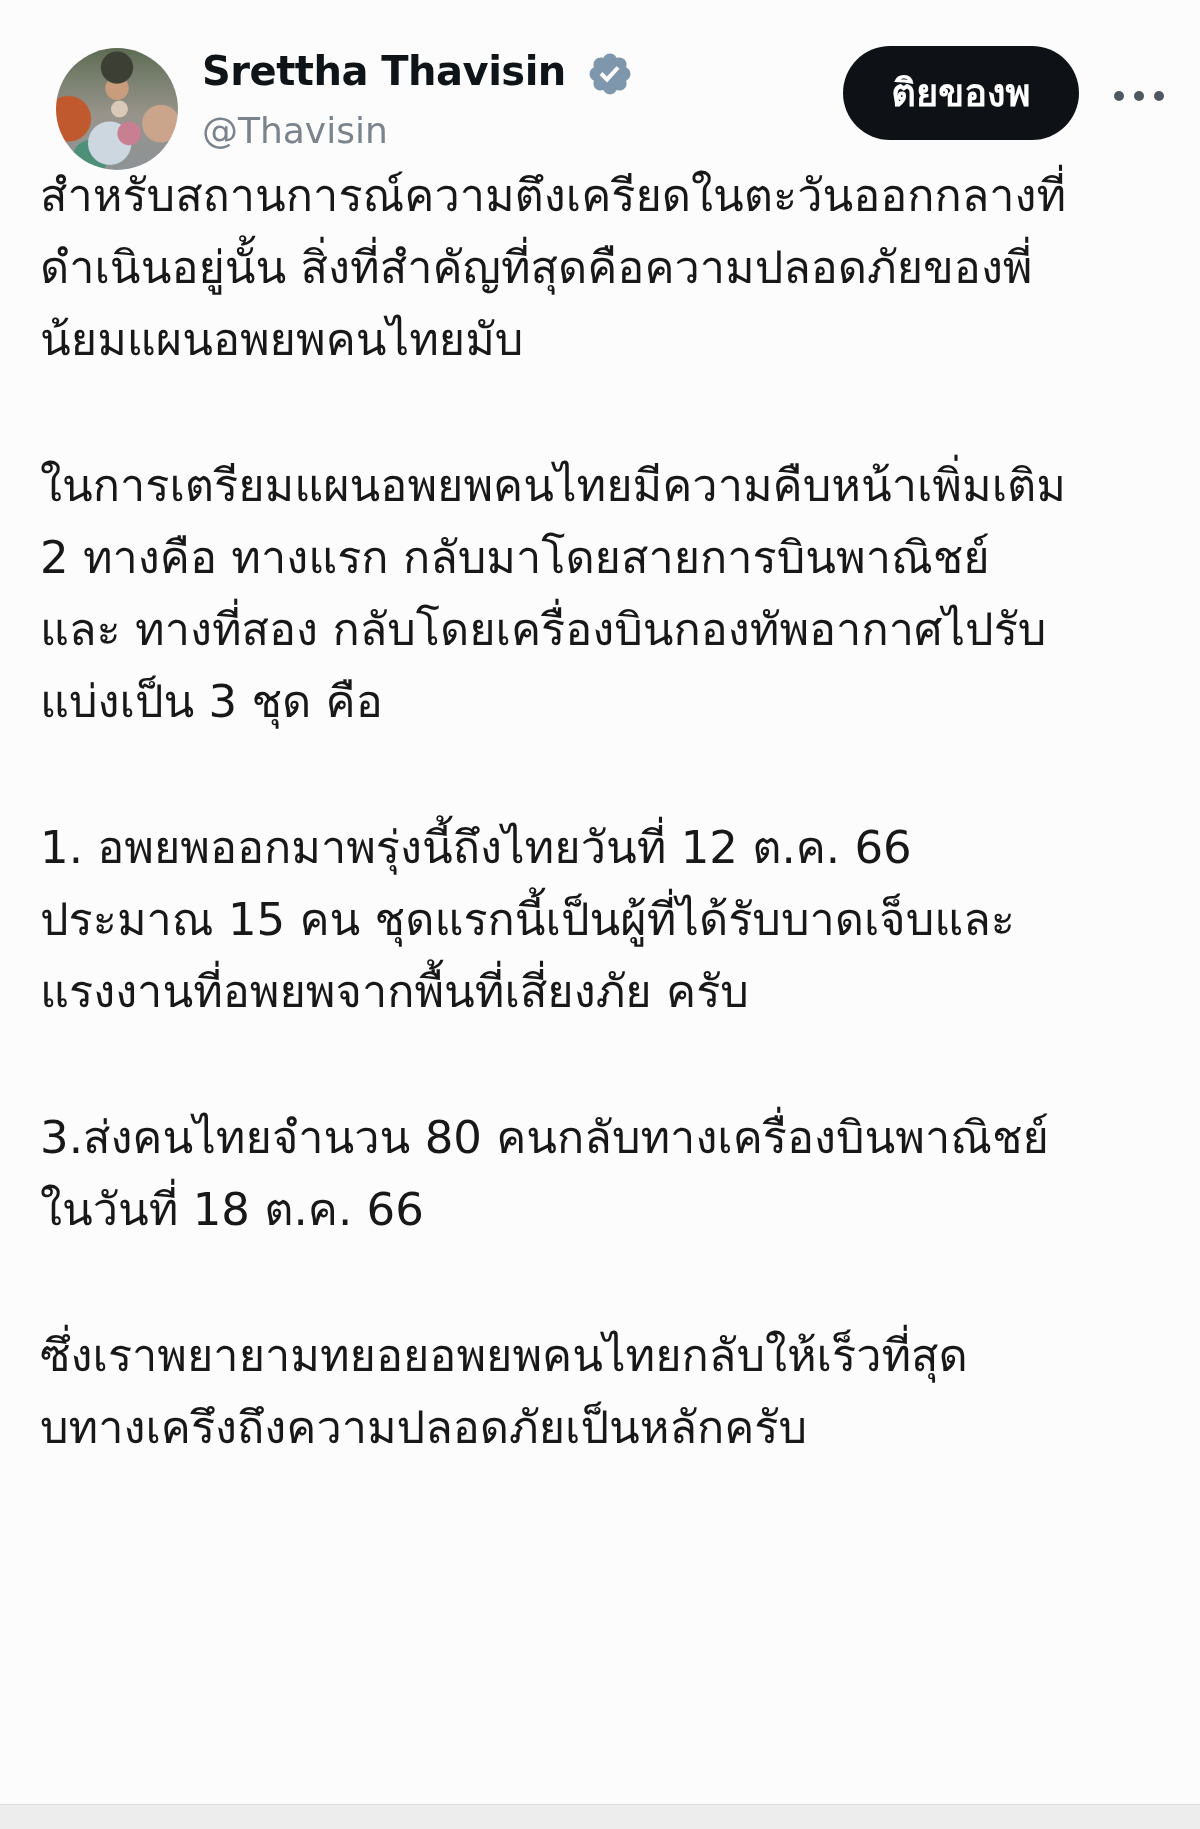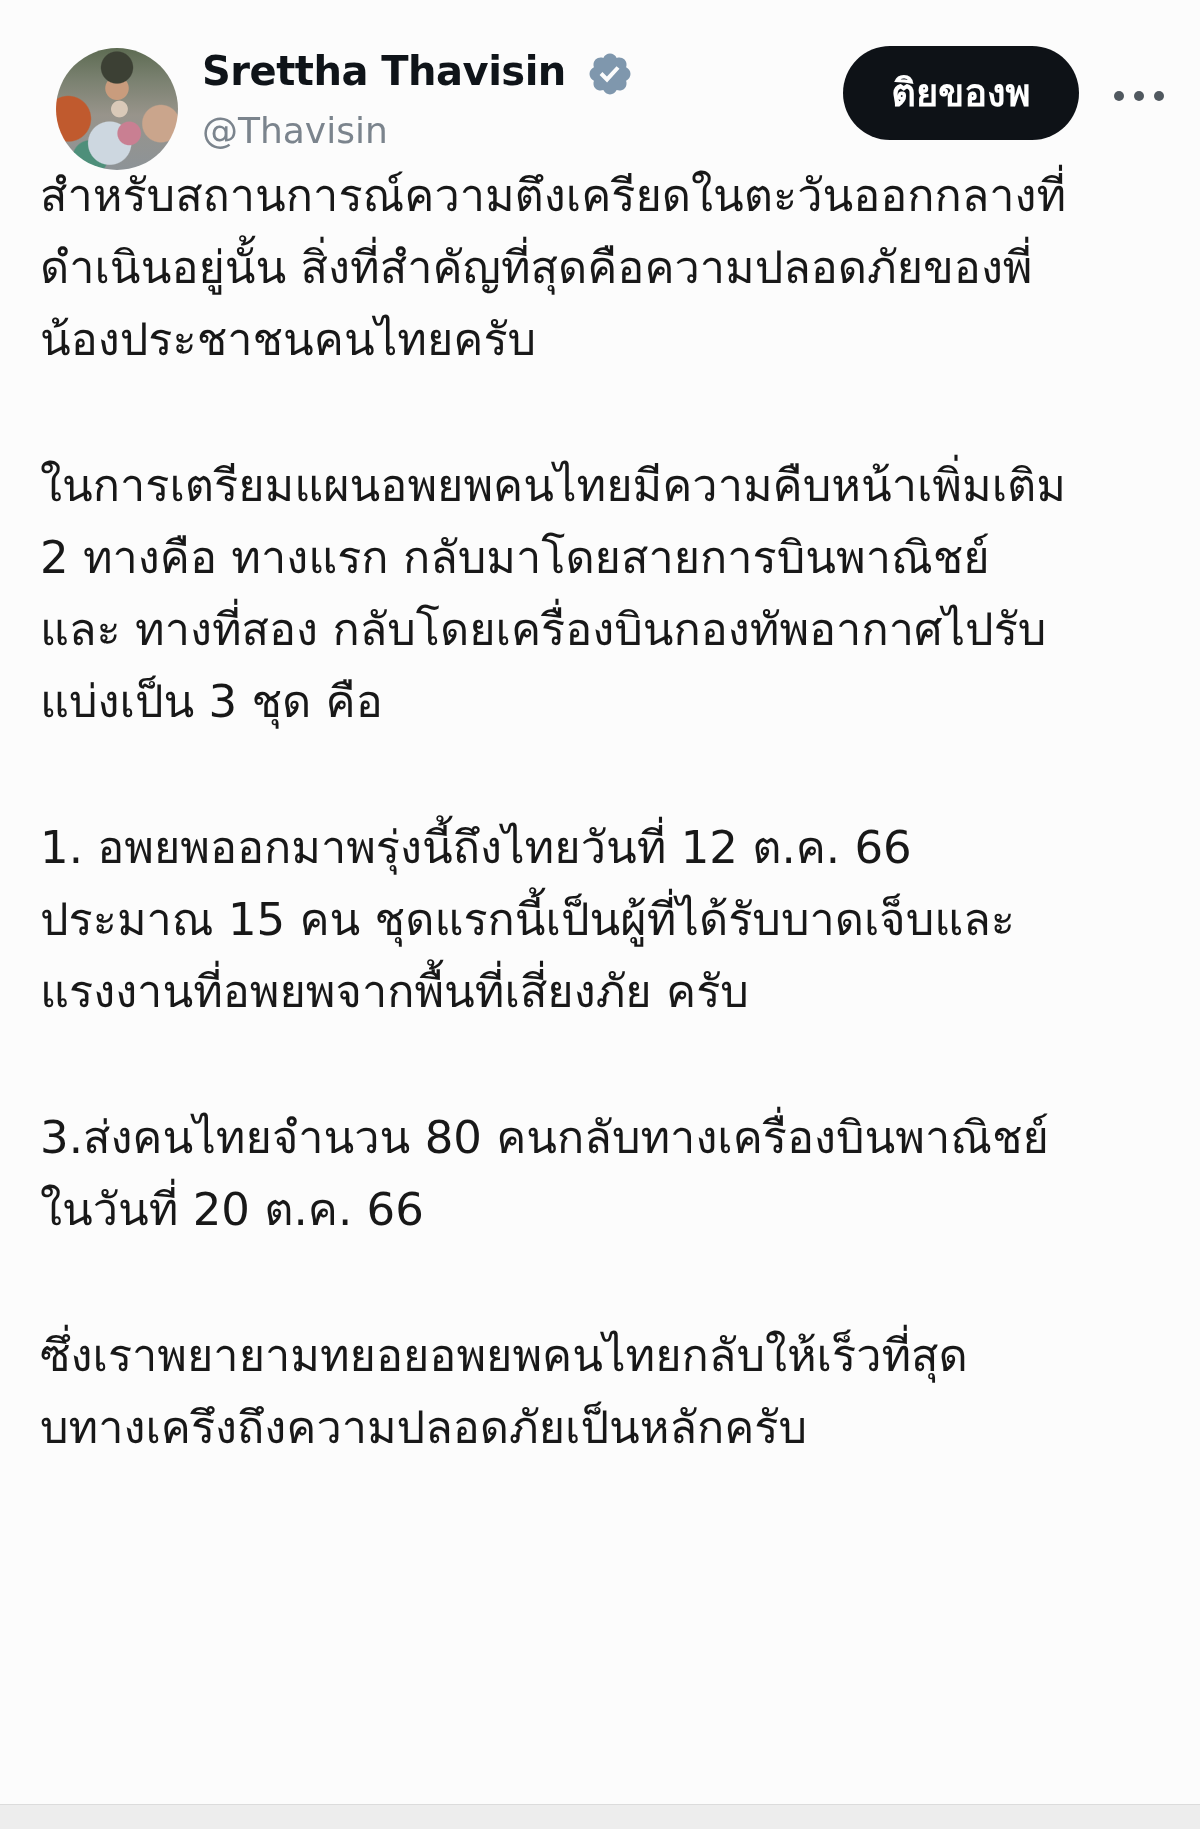--- a/index.html
+++ b/index.html
@@ -138,29 +138,29 @@
       <span class="dot"></span>
       <span class="dot"></span>
       <span class="dot"></span>
     </div>
 
   </div>
 
   <div class="post">
     <p>สำหรับสถานการณ์ความตึงเครียดในตะวันออกกลางที่
 ดำเนินอยู่นั้น สิ่งที่สำคัญที่สุดคือความปลอดภัยของพี่
-น้องประชาชนคนไทยครับ</p>
+น้ยมแผนอพยพคนไทยมับ</p>
     <p>ในการเตรียมแผนอพยพคนไทยมีความคืบหน้าเพิ่มเติม
 2 ทางคือ ทางแรก กลับมาโดยสายการบินพาณิชย์
 และ ทางที่สอง กลับโดยเครื่องบินกองทัพอากาศไปรับ
 แบ่งเป็น 3 ชุด คือ</p>
     <p>1. อพยพออกมาพรุ่งนี้ถึงไทยวันที่ 12 ต.ค. 66
 ประมาณ 15 คน ชุดแรกนี้เป็นผู้ที่ได้รับบาดเจ็บและ
 แรงงานที่อพยพจากพื้นที่เสี่ยงภัย ครับ</p>
     <p>3.ส่งคนไทยจำนวน 80 คนกลับทางเครื่องบินพาณิชย์
-ในวันที่ 20 ต.ค. 66</p>
+ในวันที่ 18 ต.ค. 66</p>
     <p>ซึ่งเราพยายามทยอยอพยพคนไทยกลับให้เร็วที่สุด
 บทางเครึงถึงความปลอดภัยเป็นหลักครับ</p>
   </div>
 
   <div class="footer-band"></div>
 
 </div>
 
 </body></html>

